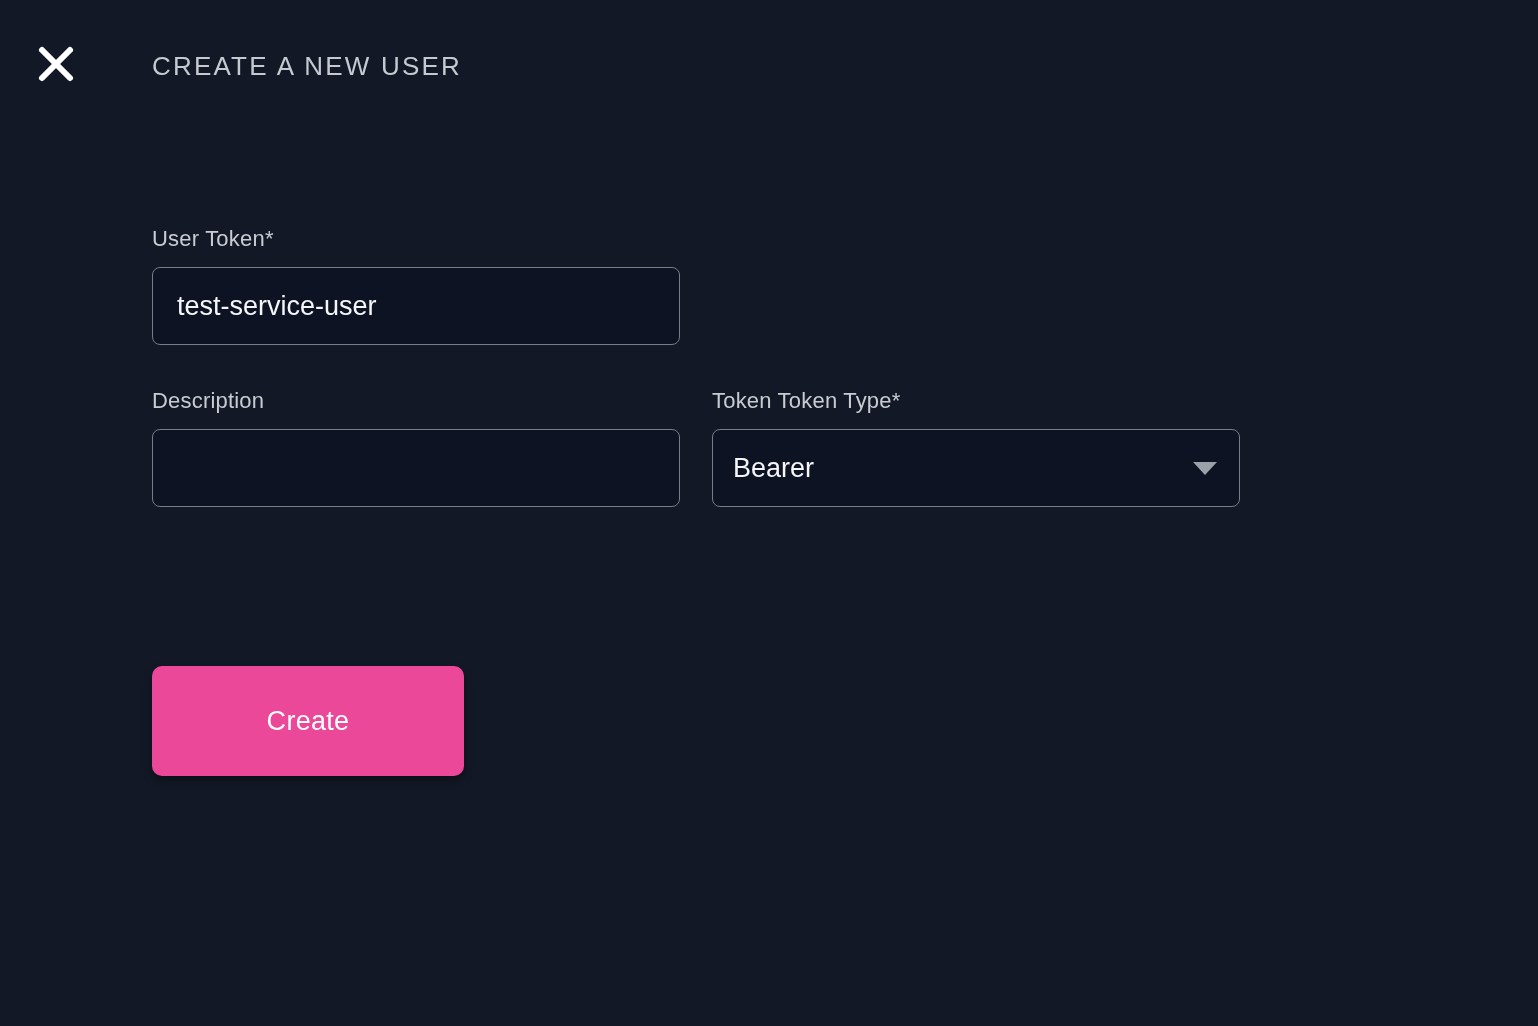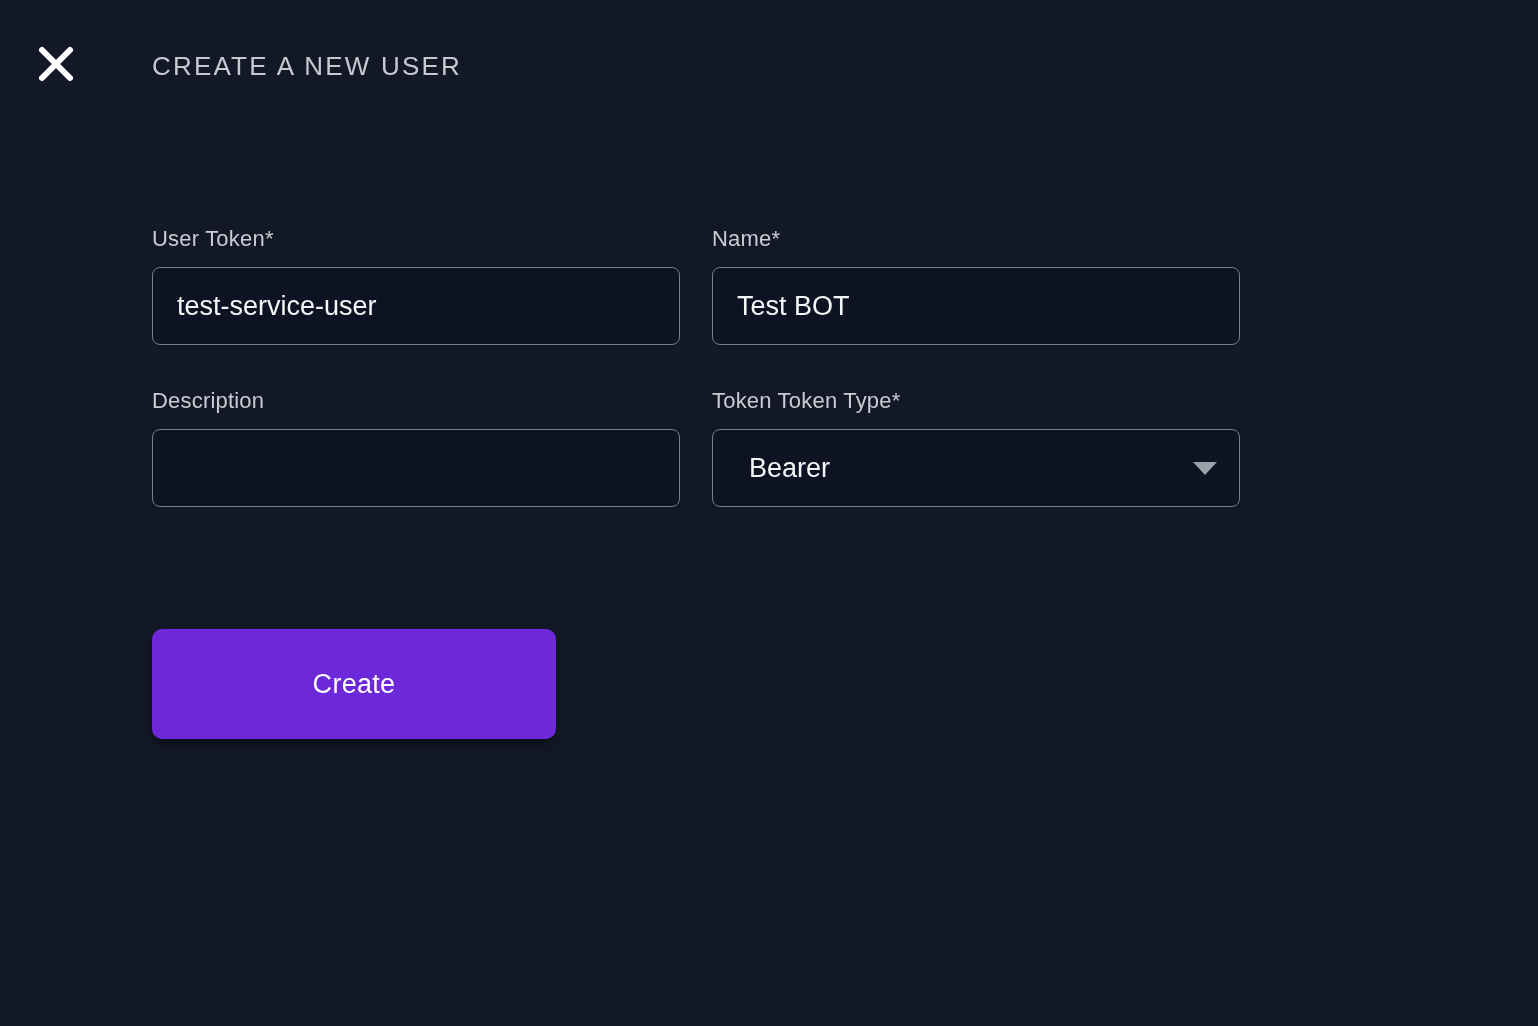--- a/index.html
+++ b/index.html
@@ -71,45 +71,45 @@
     box-sizing: border-box;
     position: relative;
     margin-top: 11px;
     width: 528px;
     height: 78px;
     background: #0D1322;
     border: 1px solid #767E8A;
     border-radius: 8px;
     display: flex;
     align-items: center;
-    padding: 0 36px;
+    padding: 0 20px;
     cursor: pointer;
   }
   .select-value {
     color: #F4F6F8;
     font-size: 27px;
   }
   .caret {
     position: absolute;
     right: 22px;
     top: 50%;
     margin-top: -6px;
     width: 0;
     height: 0;
     border-left: 12px solid transparent;
     border-right: 12px solid transparent;
     border-top: 13px solid #9BA1A9;
   }
   .create-btn {
     position: absolute;
     left: 152px;
-    top: 629px;
-    width: 404px;
+    top: 666px;
+    width: 312px;
     height: 110px;
-    background: #6d28d9;
+    background: #ec4899;
     border: none;
     border-radius: 10px;
     color: #FFFFFF;
     font-family: "Liberation Sans", sans-serif;
     font-size: 27px;
     letter-spacing: 0.3px;
     cursor: pointer;
     box-shadow: 0 5px 8px rgba(0,0,0,0.35);
   }
   
@@ -130,24 +130,20 @@
     </svg>
   </button>
 
   <h1 class="page-title">CREATE A NEW USER</h1>
 
   <div class="field f-user-name">
     <div class="field-label"><span>User Token</span><span class="req">*</span></div>
     <input type="text" class="text-input" value="test-service-user" style="">
   </div>
 
-  <div class="field f-name">
-    <div class="field-label"><span>Name</span><span class="req">*</span></div>
-    <input type="text" class="text-input" value="Test BOT" style="">
-  </div>
 
   <div class="field f-description">
     <div class="field-label"><span>Description</span><span class="req"></span></div>
     <input type="text" class="text-input" value="" placeholder="" style="">
   </div>
 
   <div class="field f-token-type">
     <div class="field-label"><span>Token Token Type</span><span class="req">*</span></div>
     <div class="select-box" role="combobox">
       <span class="select-value">Bearer</span>

